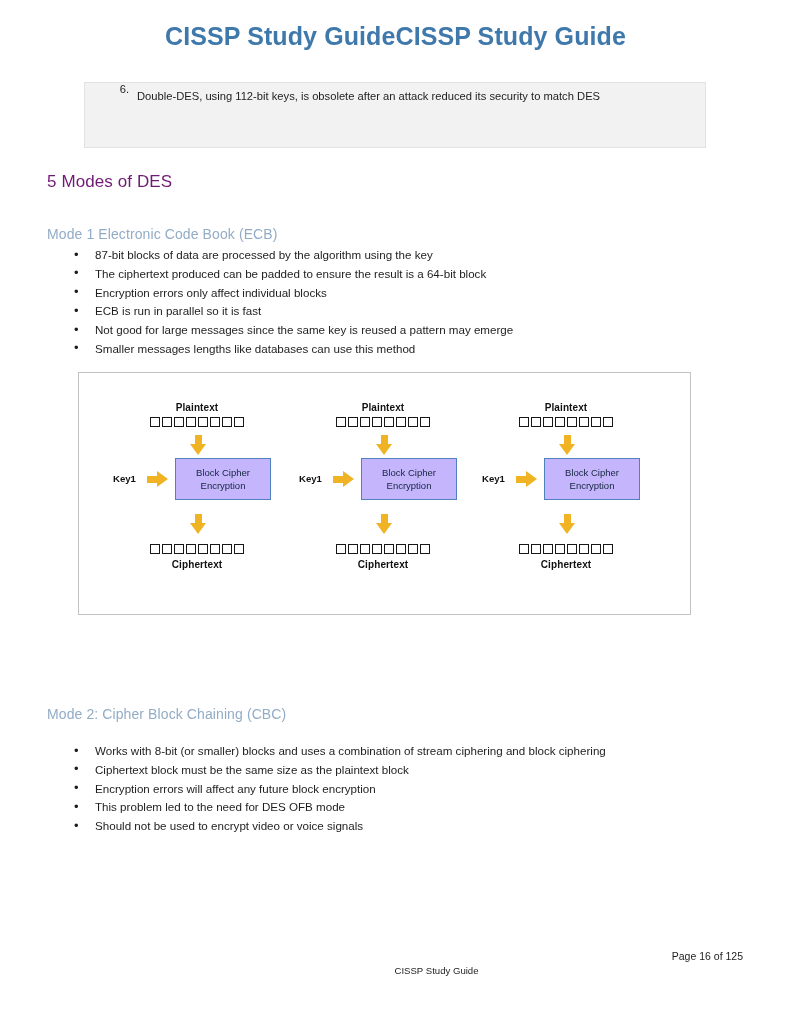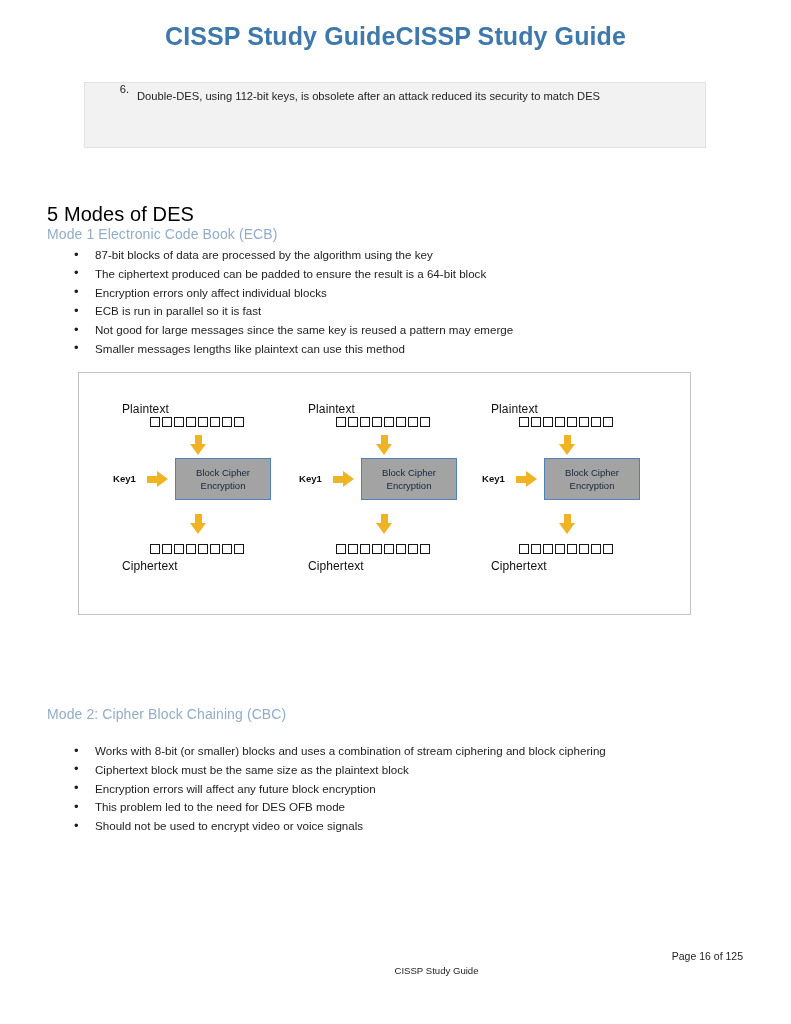--- a/index.html
+++ b/index.html
@@ -65,25 +65,24 @@
     text-align: right;
     font-size: 11.2px;
     color: #1d1d1d;
   }
 
   
   .h1-heading {
     position: absolute;
     left: 47px;
     top: 172px;
-    font-size: 20px;
-    color: #000000;
+    font-size: 17px;
+    color: #701a75;
     font-weight: normal;
     letter-spacing: 0.1px;
-    margin-top: 31px;
   }
 
   .h2-heading {
     position: absolute;
     left: 47px;
     font-size: 14px;
     color: #93acc6;
     font-weight: normal;
     letter-spacing: 0.1px;
   }
@@ -137,22 +136,23 @@
     height: 100%;
   }
   .dg-col.c0 { left: 16px; }
   .dg-col.c1 { left: 202px; }
   .dg-col.c2 { left: 385px; }
 
   .dg-label {
     position: absolute;
     width: 150px;
     left: 27px;
-    font-size: 12px;
-    font-weight: normal;
+    text-align: center;
+    font-size: 10px;
+    font-weight: bold;
     color: #111111;
     letter-spacing: 0.1px;
   }
   .dg-label.plaintext { top: 29px; }
   .dg-label.ciphertext { top: 186px; }
 
   
   .sq-row {
     position: absolute;
     left: 27px;
@@ -234,21 +234,21 @@
     border-left: 11px solid #f0b323;
   }
 
   
   .cipher-block {
     position: absolute;
     left: 80px;
     top: 85px;
     width: 96px;
     height: 42px;
-    background: #a3a3a3;
+    background: #c4b5fd;
     border: 1px solid #4f81bd;
     box-sizing: border-box;
     display: flex;
     flex-direction: column;
     align-items: center;
     justify-content: center;
     font-size: 9.5px;
     color: #14263c;
     line-height: 13px;
     text-align: right;
@@ -289,21 +289,21 @@
   <div class="h1-heading">5 Modes of DES</div>
 
   <div class="h2-heading" id="mode1-heading">Mode 1 Electronic Code Book (ECB)</div>
 
   <ul class="bullet-list" id="mode1-list">
     <li>87-bit blocks of data are processed by the algorithm using the key</li>
     <li>The ciphertext produced can be padded to ensure the result is a 64-bit block</li>
     <li>Encryption errors only affect individual blocks</li>
     <li>ECB is run in parallel so it is fast</li>
     <li>Not good for large messages since the same key is reused a pattern may emerge</li>
-    <li>Smaller messages lengths like plaintext can use this method</li>
+    <li>Smaller messages lengths like databases can use this method</li>
   </ul>
 
   <div class="diagram">
 
     <div class="dg-col c0">
       <div class="dg-label plaintext">Plaintext</div>
       <div class="sq-row top">
         <span class="sq"></span>
         <span class="sq"></span>
         <span class="sq"></span>

